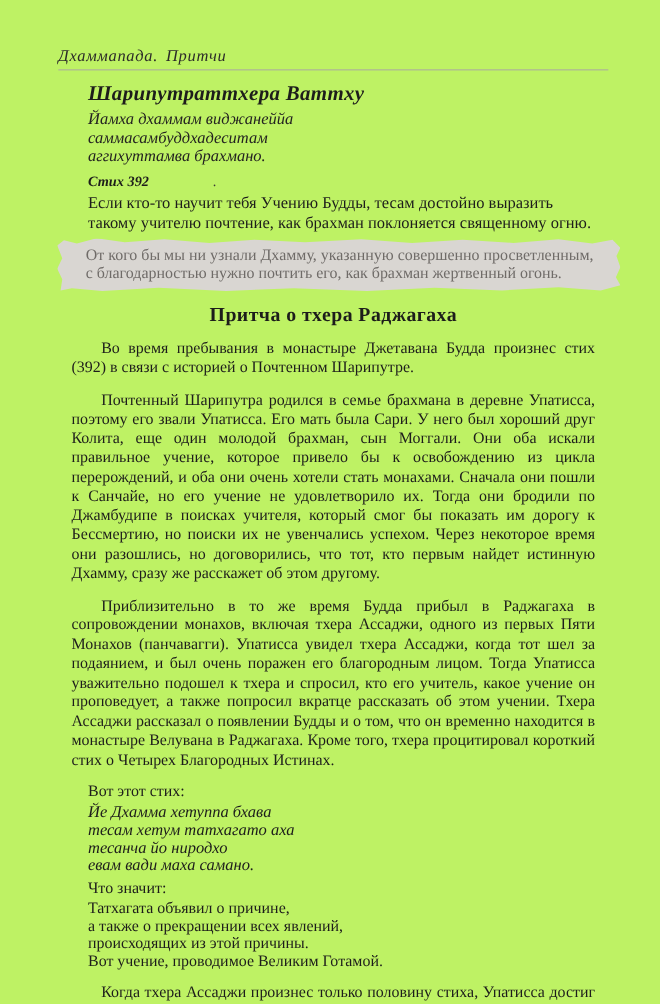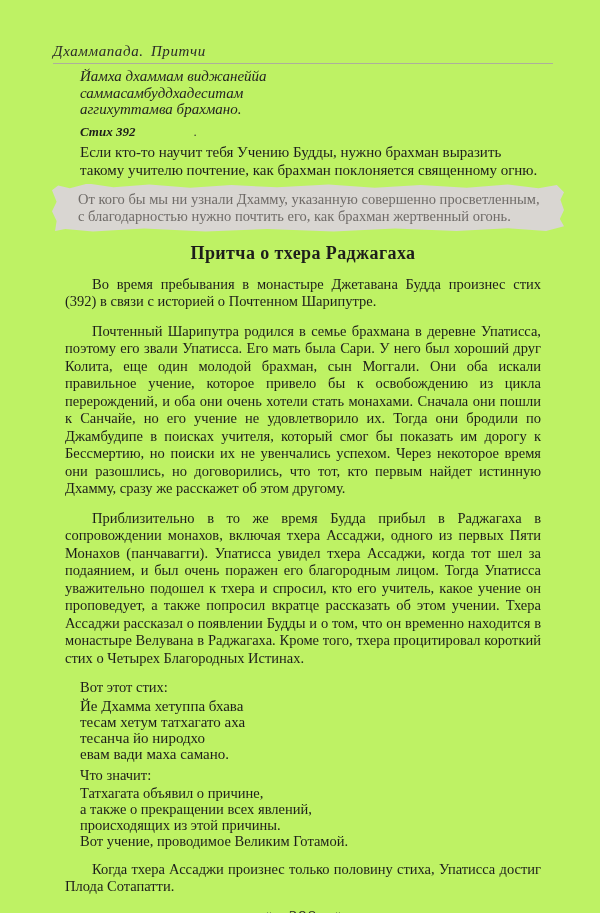--- a/index.html
+++ b/index.html
@@ -73,20 +73,21 @@
   }
   .story-body {
     margin-top:5px;
     font-size:14.5px; line-height:17.5px;
     text-align:justify;
   }
   .story-body p { margin:12px; text-indent:27px; }
   .plain-indent { margin-left:27px; text-indent:0 !important; }
   .pali-verse-2 {
     margin:1px 0 0 27px;
+    font-style:italic;
     font-size:15px; line-height:16px;
   }
   .meaning-intro { margin:4px 0 0 27px; font-size:14.5px; line-height:18px; }
   .meaning {
     margin:1px 0 0 27px;
     font-size:14.5px; line-height:16px;
   }
   .closing { margin-top:3px; }
   
   .footer {
@@ -101,31 +102,32 @@
 </style>
 </head>
 <body>
 
 <div class="page">
 
   <div class="running-head">Дхаммапада. Притчи</div>
   <hr class="head-rule">
 
   <div class="chapter">
+    <h2 class="chapter-title">Шарипутраттхера Ваттху</h2>
 
     <div class="pali-verse">
       <div>Йамха дхаммам виджанеййа</div>
       <div>саммасамбуддхадеситам</div>
       <div>аггихуттамва брахмано.</div>
     </div>
 
     <h3 class="verse-label"><span>Стих 392</span><span class="stray-dot">.</span></h3>
 
     <div class="translation">
-      <div>Если кто-то научит тебя Учению Будды, нужно брахман выразить</div>
+      <div>Если кто-то научит тебя Учению Будды, тесам достойно выразить</div>
       <div>такому учителю почтение, как брахман поклоняется священному огню.</div>
     </div>
   </div>
 
   <div class="epigraph">
     <div>От кого бы мы ни узнали Дхамму, указанную совершенно просветленным,</div>
     <div>с благодарностью нужно почтить его, как брахман жертвенный огонь.</div>
   </div>
 
   <h1 class="story-title">Притча о тхера Раджагаха</h1>

